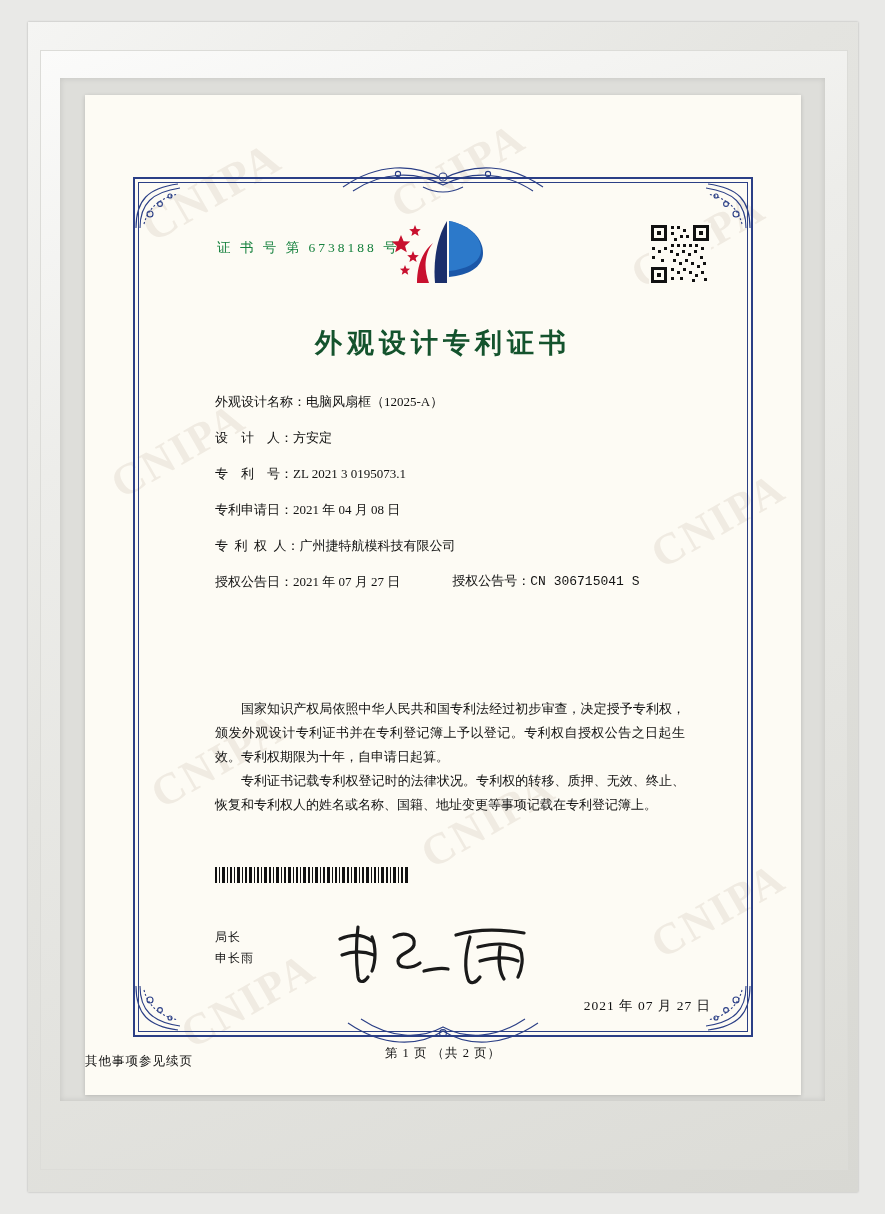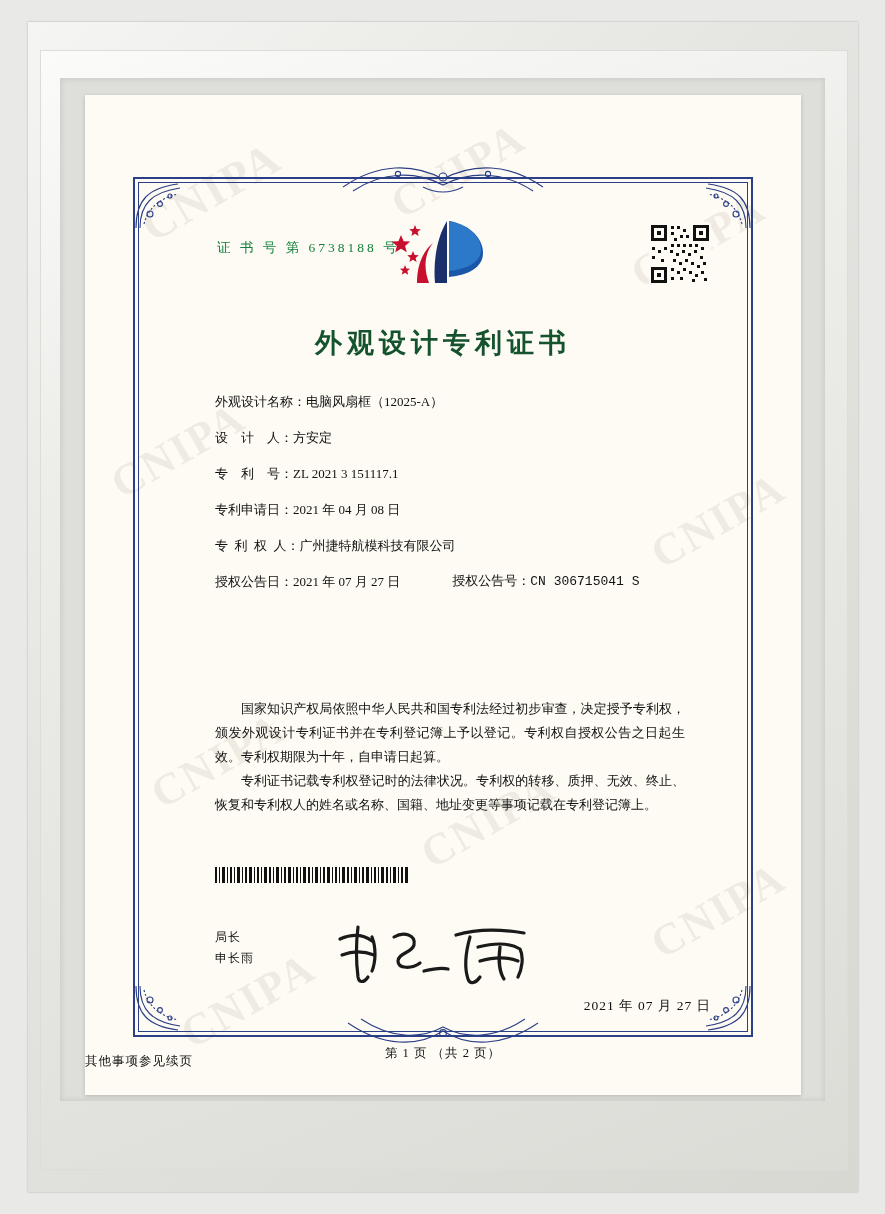--- a/index.html
+++ b/index.html
@@ -293,21 +293,21 @@
         <div class="row">
           <span class="lbl">外观设计名称：</span>
           <span class="val">电脑风扇框（12025-A）</span>
         </div>
         <div class="row">
           <span class="lbl">设    计    人：</span>
           <span class="val">方安定</span>
         </div>
         <div class="row">
           <span class="lbl">专    利    号：</span>
-          <span class="val">ZL 2021 3 151117.1</span>
+          <span class="val">ZL 2021 3 0195073.1</span>
         </div>
         <div class="row">
           <span class="lbl">专利申请日：</span>
           <span class="val">2021 年 04 月 08 日</span>
         </div>
         <div class="row">
           <span class="lbl">专  利  权  人：</span>
           <span class="val">广州捷特航模科技有限公司</span>
         </div>
         <div class="row-two">

